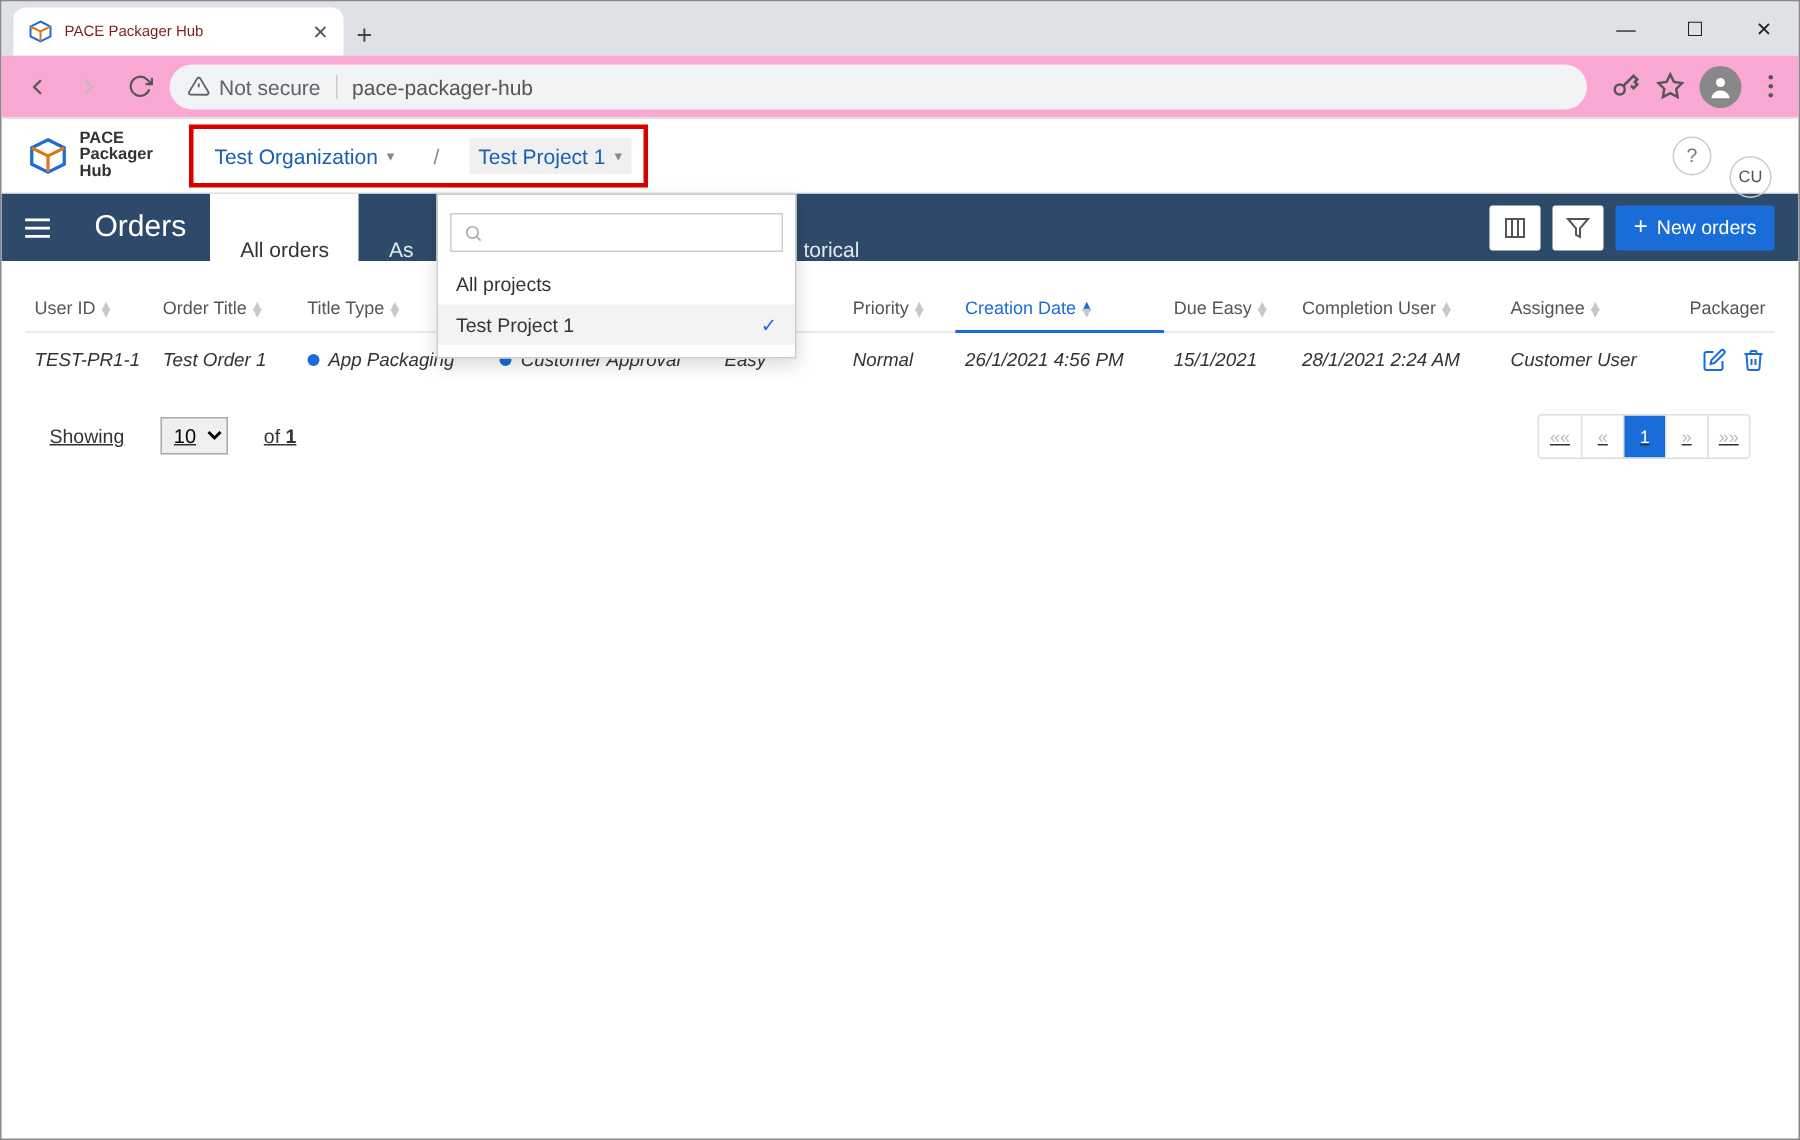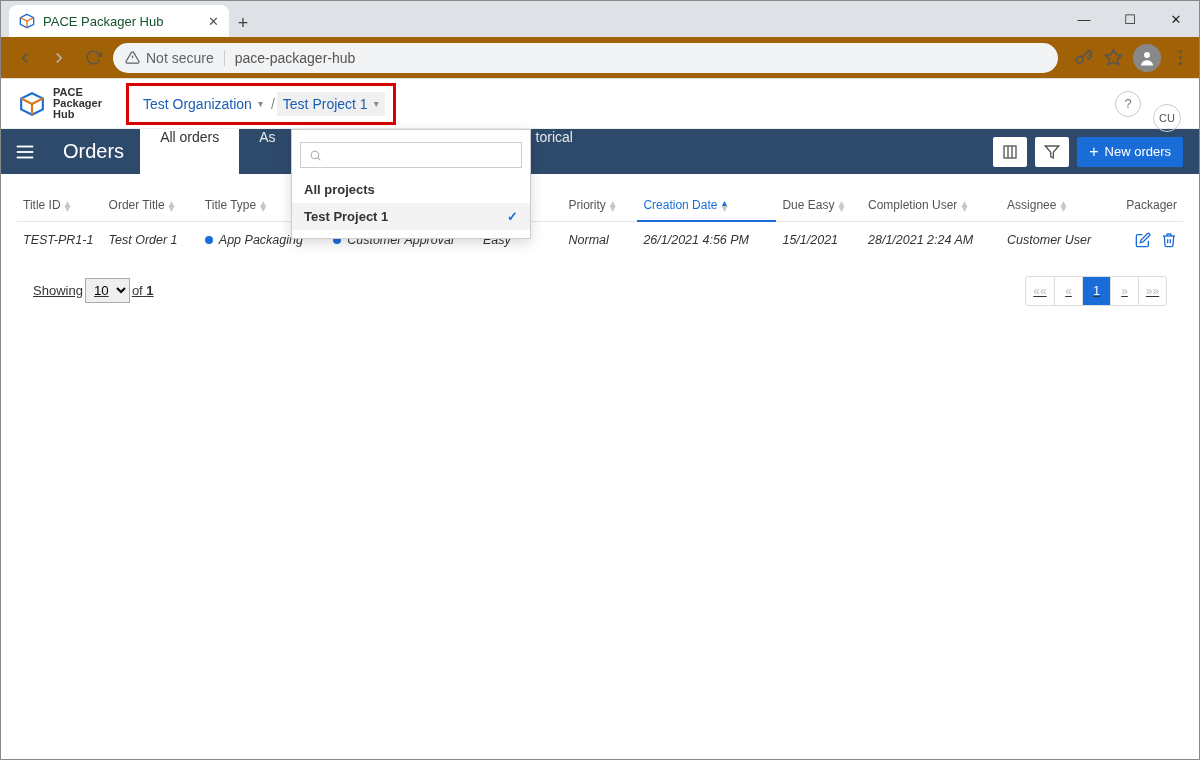--- a/index.html
+++ b/index.html
@@ -2,86 +2,86 @@
 <html><head>
 <meta charset="utf-8">
 <style>
   * { box-sizing: border-box; margin: 0; padding: 0; }
   body { font-family: "Segoe UI", Arial, sans-serif; font-size: 13px; color: #333; background: #fff; width: 1200px; height: 760px; overflow: hidden; border: 1px solid #888; }
   
   
   .titlebar { height: 36px; background: #dee1e6; display: flex; align-items: flex-end; }
   .tab { background: #fff; height: 32px; margin-left: 8px; border-radius: 8px 8px 0 0; display: flex; align-items: center; padding: 0 10px; gap: 8px; min-width: 220px; }
   .tab .favicon { width: 16px; height: 16px; }
-  .tab .title { flex: 1; font-size: 13px; color: #14532d; }
+  .tab .title { flex: 1; font-size: 10px; color: #7f1d1d; }
   .tab .close { font-size: 13px; color: #555; cursor: pointer; }
   .newtab { width: 28px; height: 28px; display: flex; align-items: center; justify-content: center; color: #444; font-size: 18px; cursor: pointer; }
   .wincontrols { margin-left: auto; display: flex; }
   .wincontrols div { width: 46px; height: 36px; display: flex; align-items: center; justify-content: center; font-size: 13px; cursor: pointer; color: #222; }
   
-  .toolbar { height: 42px; background: #a16207; display: flex; align-items: center; gap: 6px; padding: 0 10px; border-bottom: 1px solid #e1e1e1; }
+  .toolbar { height: 42px; background: #f9a8d4; display: flex; align-items: center; gap: 6px; padding: 0 10px; border-bottom: 1px solid #e1e1e1; }
   .nav-icon { width: 28px; height: 28px; display:flex; align-items:center; justify-content:center; color:#555; cursor:pointer; border-radius:50%; }
   .nav-icon.disabled { color:#bbb; cursor:default; }
   .addr { flex:1; height:30px; background:#f1f3f4; border-radius:15px; display:flex; align-items:center; padding:0 12px; gap:10px; color:#555; font-size:14px; }
   .addr .warn { display:flex; align-items:center; gap:6px; color:#5f6368; }
   .addr .sep { width:1px; height:16px; background:#ccc; }
   .right-icons { display:flex; align-items:center; gap:10px; margin-left:10px; }
   .avatar-circle { width:28px; height:28px; border-radius:50%; background:#888; display:flex; align-items:center; justify-content:center; color:#fff; }
   .menu-dots { display:flex; flex-direction:column; gap:3px; width:18px; align-items:center; cursor:pointer;}
   .menu-dots span{ width:3px; height:3px; background:#555; border-radius:50%;}
   
   
   .app-header { height: 50px; display:flex; align-items:center; padding: 0 18px; border-bottom: 1px solid #eee; position:relative;}
   .logo { display:flex; align-items:center; gap:8px; font-size:11px; font-weight:bold; color:#333; line-height:1;}
   .logo-cube { width:26px; height:26px; }
-  .breadcrumb-wrap { margin-left: 24px; display:flex; align-items:center; gap:2px; padding:6px 8px; border:3px solid #d90000; }
+  .breadcrumb-wrap { margin-left: 24px; display:flex; align-items:center; gap:20px; padding:6px 8px; border:3px solid #d90000; }
   .bc-link { color:#1a5fb4; font-size:14px; display:flex; align-items:center; gap:6px; cursor:pointer; padding:4px 6px;}
   .bc-link.active { background:#f0f0f0; }
   .bc-sep { color:#888; font-size:14px;}
   .chev { font-size:10px; color:#888;}
   .app-header .top-actions{ margin-left:auto; display:flex; align-items:center; gap:12px;}
   .help-circle{ width:26px; height:26px; border:1px solid #ccc; border-radius:50%; display:flex; align-items:center; justify-content:center; color:#777; cursor:pointer;}
   .user-badge{ width:28px; height:28px; border:1px solid #ccc; border-radius:50%; display:flex; align-items:center; justify-content:center; font-size:11px; color:#555; cursor:pointer;margin-top:28px;}
   
   
   .navbar{ height:45px; background:#2e4a6b; color:#fff; display:flex; align-items:stretch; padding:0 12px 0 0;}
   .ham{ width:48px; display:flex; align-items:center; justify-content:center; cursor:pointer;}
   .ham svg{ stroke:#fff;}
   .nav-title{ font-size:20px; font-weight:500; display:flex; align-items:center; padding:0 14px;}
   .tabs{ display:flex; align-items:stretch; margin-left:2px;}
-  .tabx{ padding:0 20px; display:flex; align-items:flex-start; font-size:14px; cursor:pointer; color:#e6e9ec;}
+  .tabx{ padding:0 20px; display:flex; align-items:flex-end; font-size:14px; cursor:pointer; color:#e6e9ec;}
   .tabx.active{ background:#fff; color:#333;}
   .nav-actions{ margin-left:auto; display:flex; align-items:center; gap:8px; padding-right:4px;}
   .icon-btn{ width:34px; height:30px; background:#fff; border-radius:2px; display:flex; align-items:center; justify-content:center; cursor:pointer; color:#555;}
   .primary-btn{ height:30px; background:#1a6dd9; color:#fff; border-radius:2px; display:flex; align-items:center; gap:6px; padding:0 12px; cursor:pointer; font-size:13px;}
   .plus{ font-size:16px; line-height:1;}
   
   
   .popover{ position:absolute; top:50px; left:290px; width:240px; background:#fff; border:1px solid #ccc; box-shadow:0 4px 12px rgba(0,0,0,.15); z-index:100; padding:8px 0;}
   .popover .search{ margin:4px 8px 8px; height:26px; border:1px solid #ccc; display:flex; align-items:center; padding:0 8px; gap:6px; color:#888;}
   .popover .search input{ border:none; outline:none; flex:1; font-size:12px;}
-  .popover .item{ padding:6px 12px; font-size:13px; cursor:pointer; display:flex; align-items:center; justify-content:space-between;font-weight:bold;}
+  .popover .item{ padding:6px 12px; font-size:13px; cursor:pointer; display:flex; align-items:center; justify-content:space-between;}
   .popover .item.selected{ background:#f3f3f3;}
   .popover .check{ color:#1a6dd9;}
   
   
   .content{ padding: 16px 16px;}
   .table{ width:100%; border-collapse:collapse; table-layout:fixed;}
   .table th{ text-align:left; font-weight:normal; font-size:12px; color:#555; padding: 8px 6px; border-bottom:1px solid #e6e6e6; white-space:nowrap;}
   .table td{ font-size:12.5px; padding: 10px 6px; color:#333; white-space:nowrap; overflow:hidden; text-overflow:ellipsis;font-style:italic;}
   .sort{ display:inline-flex; flex-direction:column; margin-left:4px; vertical-align:middle; line-height:5px; color:#c8c8c8;}
   .sort.active-asc .up{ color:#1a6dd9;}
   .th-active{ color:#1a6dd9 !important; border-bottom:2px solid #1a6dd9 !important;}
   .dot{ width:8px; height:8px; background:#1a6dd9; border-radius:50%; display:inline-block; margin-right:6px; vertical-align:middle;}
   .row-actions{ display:flex; gap:10px; color:#1a6dd9; justify-content:flex-end;}
   .row-actions svg{ cursor:pointer;}
   
   
   .footer{ display:flex; align-items:center; padding: 18px 16px; font-size:13px; color:#333;text-decoration:underline;}
-  .footer select{ margin:0 2px; padding:3px 4px; border:1px solid #aaa;}
+  .footer select{ margin:0 24px; padding:3px 4px; border:1px solid #aaa;}
   .pager{ margin-left:auto; display:flex; border:1px solid #ddd; border-radius:3px; overflow:hidden;}
   .pager div{ min-width:28px; height:28px; display:flex; align-items:center; justify-content:center; border-left:1px solid #ddd; font-size:12px; color:#1a6dd9; cursor:pointer; padding:0 6px;}
   .pager div:first-child{ border-left:none;}
   .pager .p-active{ background:#1a6dd9; color:#fff;}
   .pager .p-dis{ color:#bbb; cursor:default;}
 </style>
 </head>
 <body>
 
 <div class="titlebar">
@@ -252,21 +252,21 @@
         <col style="width:80px">
         <col style="width:70px">
         <col style="width:130px">
         <col style="width:80px">
         <col style="width:130px">
         <col style="width:110px">
         <col style="width:60px">
     </colgroup>
     <thead>
       <tr>
-        <th><span>Title ID</span><span class="sort">
+        <th><span>User ID</span><span class="sort">
               <span class="up">▴</span>
               <span>▾</span>
             </span></th>
         <th><span>Order Title</span><span class="sort">
               <span class="up">▴</span>
               <span>▾</span>
             </span></th>
         <th><span>Title Type</span><span class="sort">
               <span class="up">▴</span>
               <span>▾</span>

